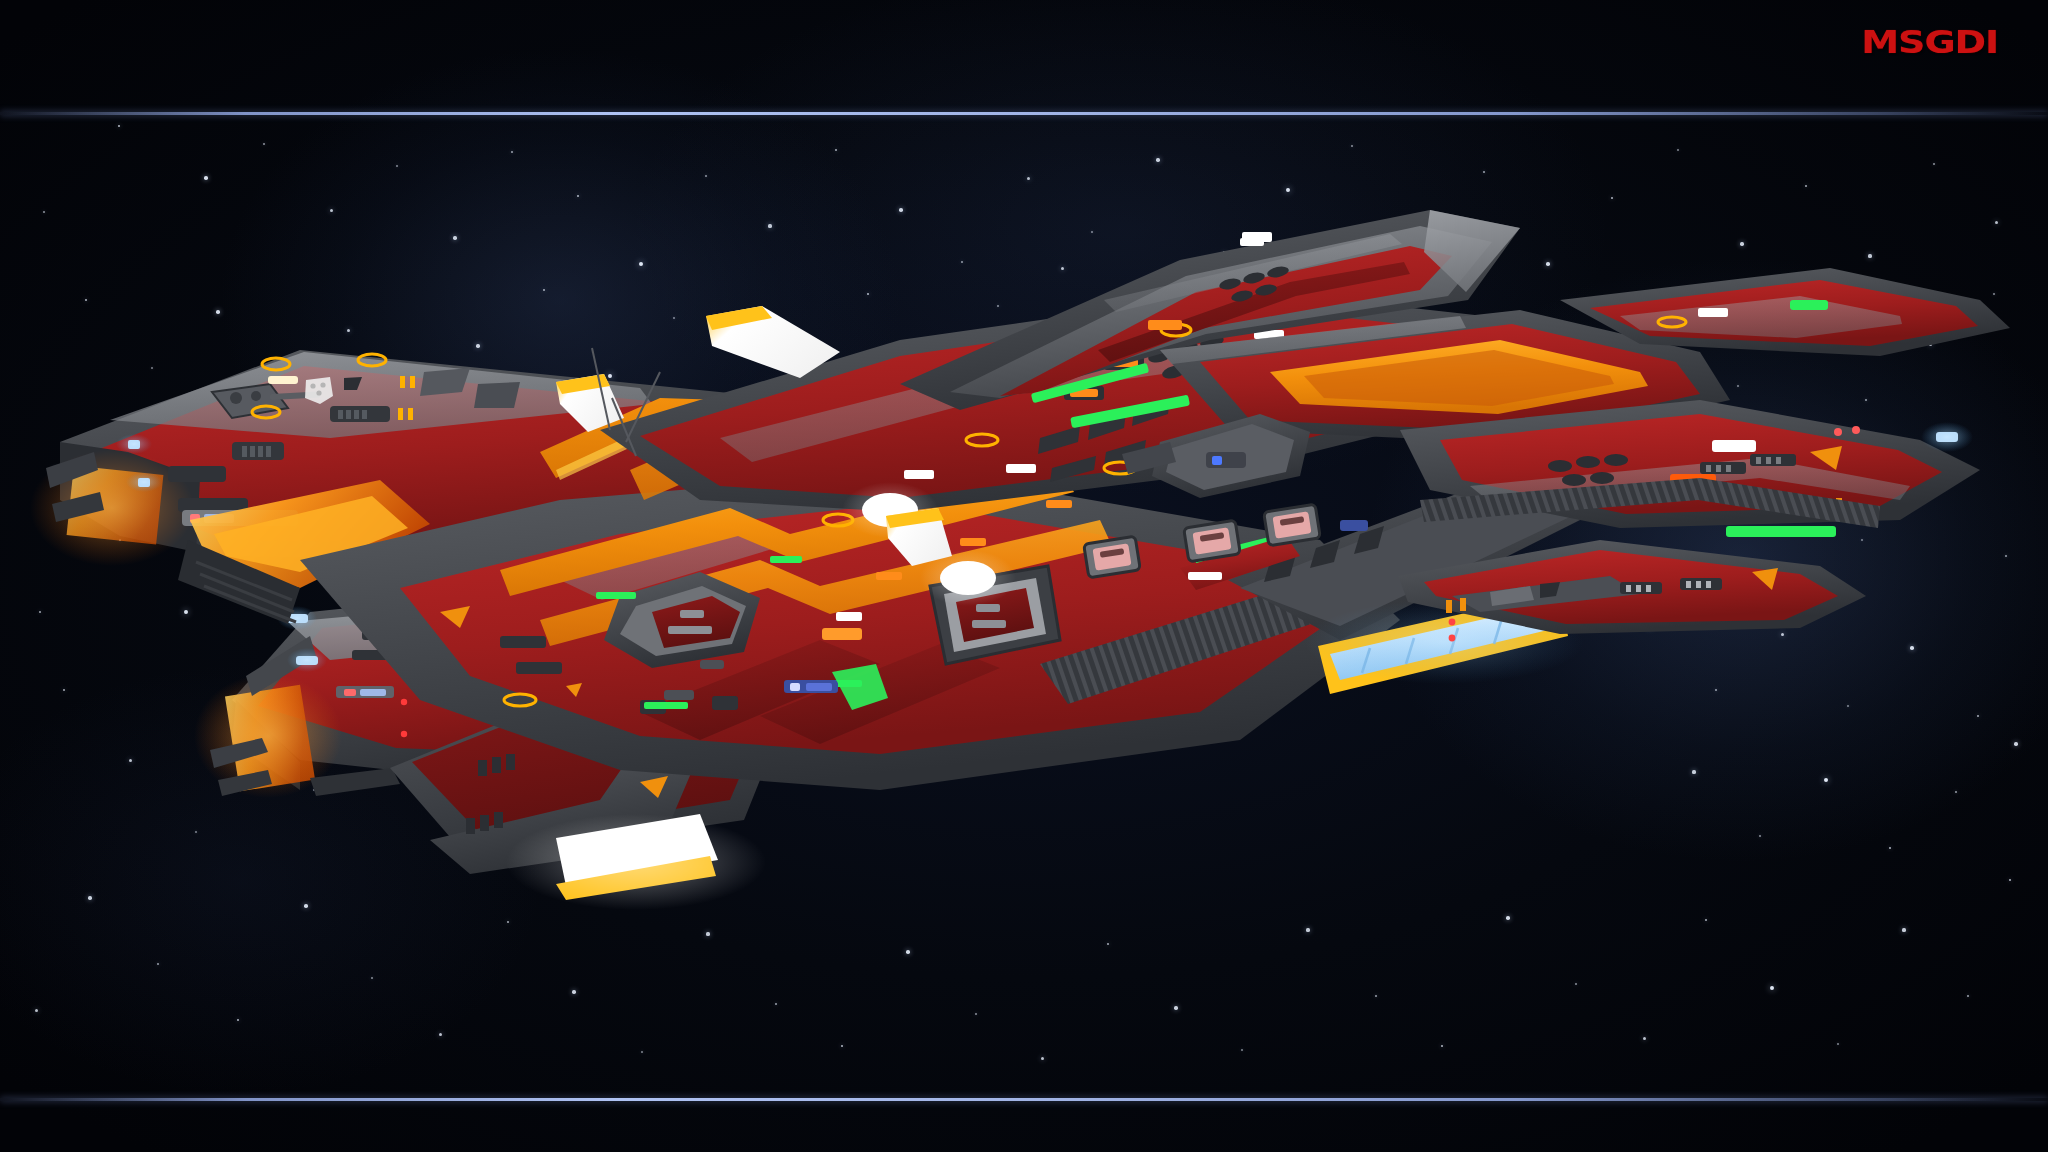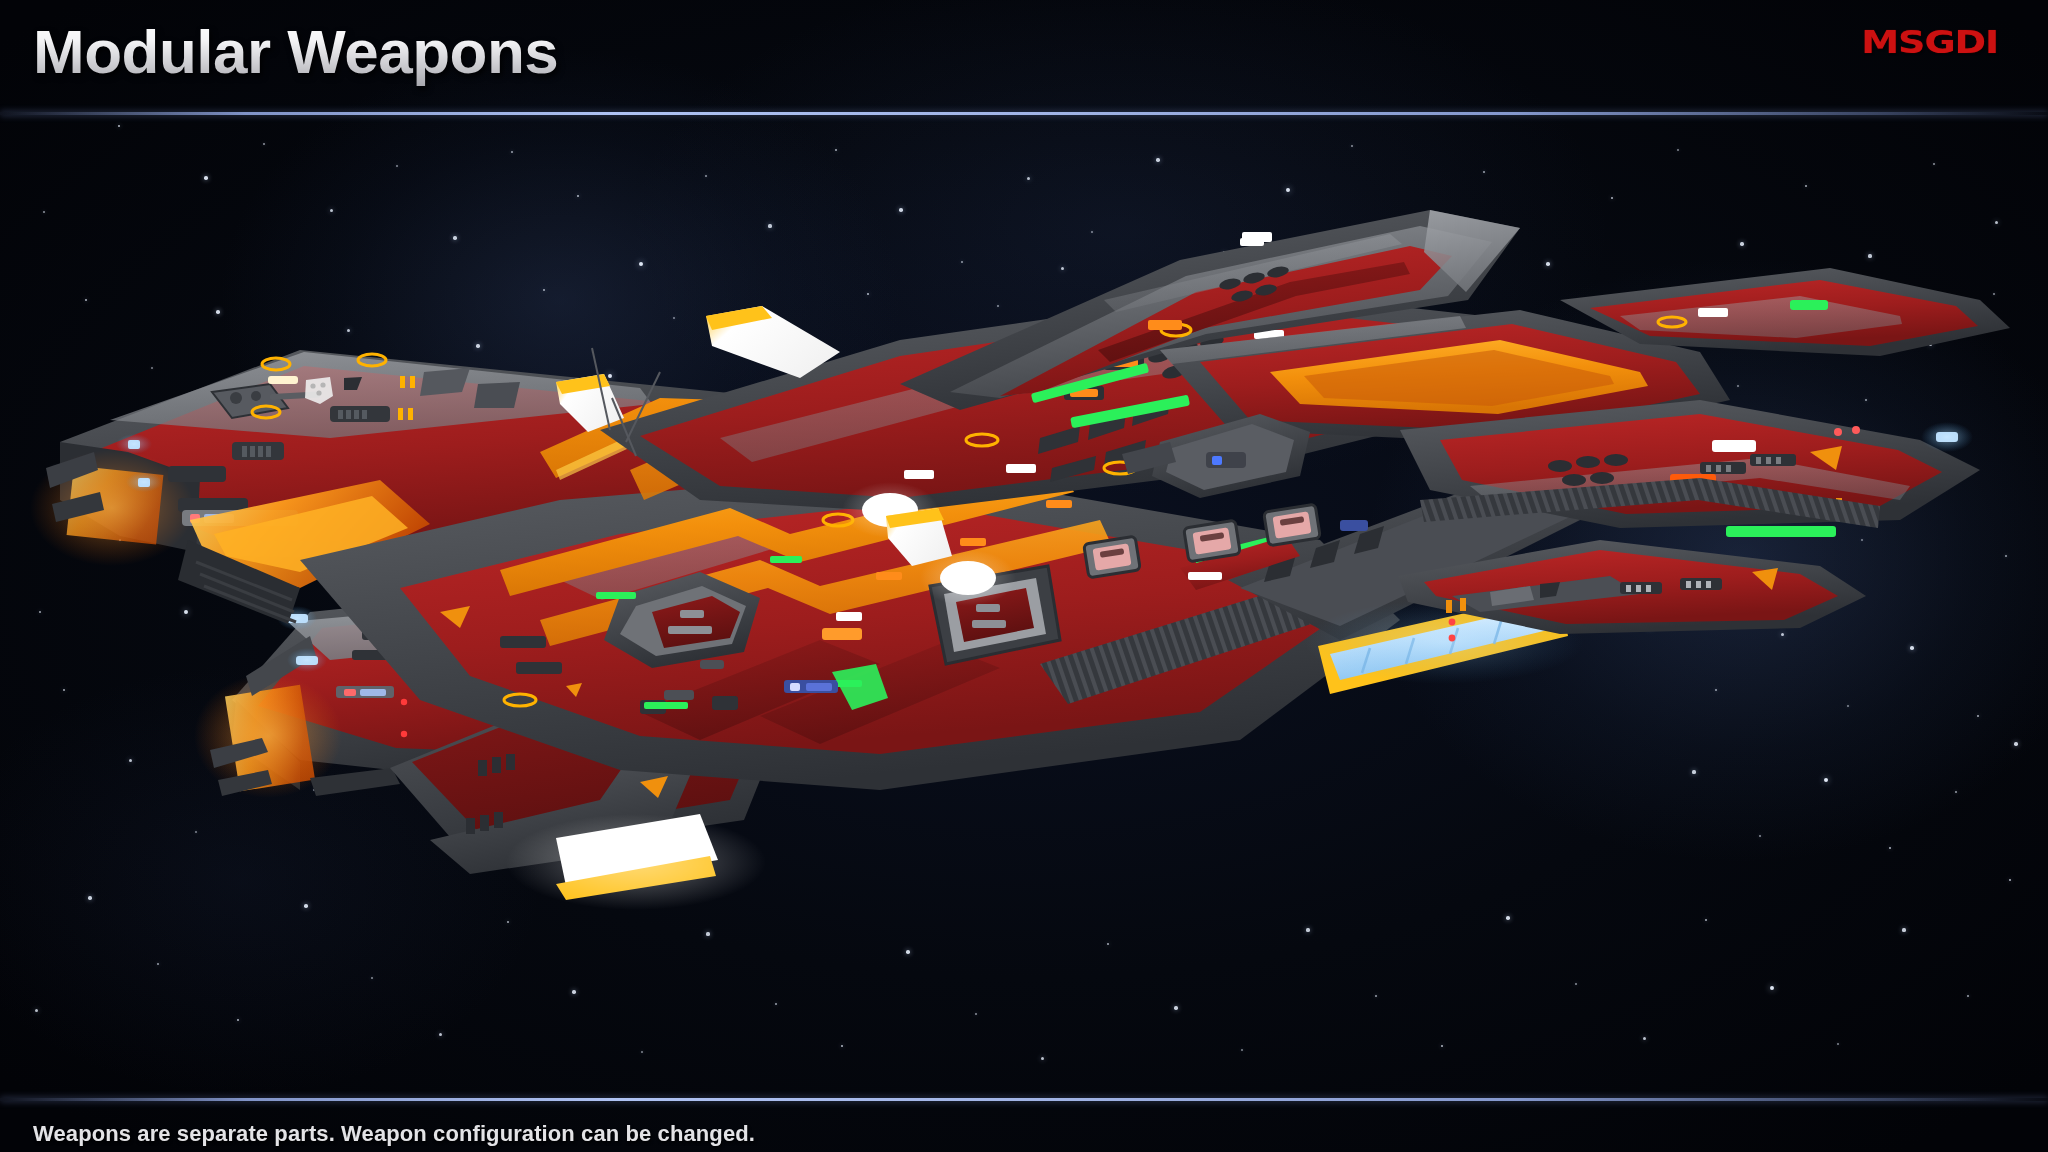--- a/index.html
+++ b/index.html
@@ -708,21 +708,19 @@
       <rect x="1046" y="500" width="26" height="8" rx="2" fill="#ff8c1a"></rect>
       <rect x="960" y="538" width="26" height="8" rx="2" fill="#ff8c1a"></rect>
       <rect x="876" y="572" width="26" height="8" rx="2" fill="#ff8c1a"></rect>
       <rect x="1240" y="238" width="24" height="8" rx="2" fill="#ffffff"></rect>
     </g>
 
   </svg>
   </div>
 
   <div class="header-band">
-    <div class="page-title">Modular Weapons</div>
     <div class="brand-logo">MSGDI</div>
   </div>
   <div class="divider top"></div>
 
   <div class="divider bottom"></div>
-  <div class="footer-caption">Weapons are separate parts. Weapon configuration can be changed.</div>
 
 </div>
 
 </body></html>

